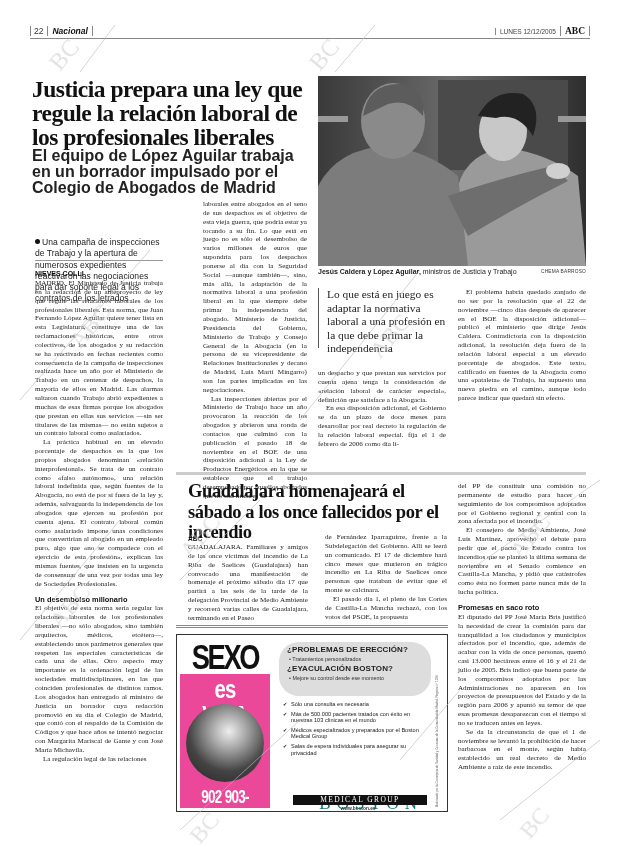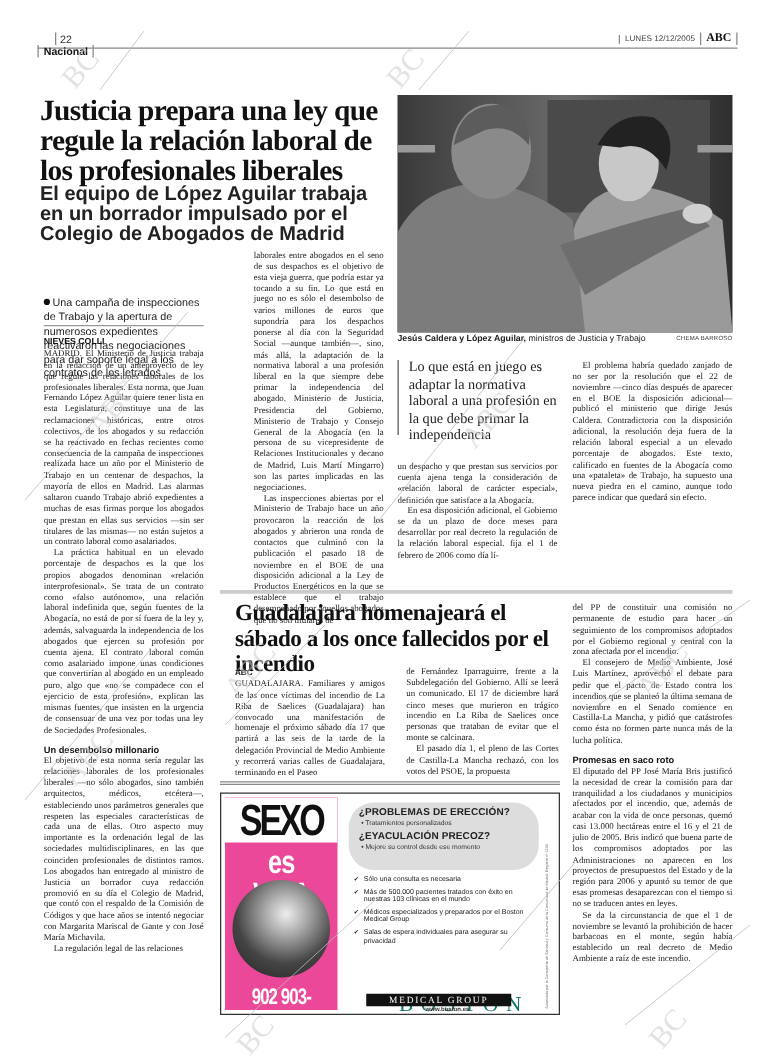--- a/index.html
+++ b/index.html
@@ -1,22 +1,22 @@
 <!DOCTYPE html>
 <html><head>
 <meta charset="utf-8">
 <style>
   * { box-sizing: border-box; margin: 0; padding: 0; }
   html, body { width: 620px; height: 847px; background: #fff; overflow: hidden; }
   body { position: relative; font-family: "Liberation Serif", serif; color: #111; }
 
   .header { position: absolute; left: 30px; top: 27px; width: 560px; height: 12px; border-bottom: 1px solid #888; }
-  .hdr-left { position: absolute; left: 0; top: -1px; font-family: "Liberation Sans", sans-serif; font-size: 8.5px; display: flex; align-items: center; flex-direction: column; }
+  .hdr-left { position: absolute; left: 0; top: -1px; font-family: "Liberation Sans", sans-serif; font-size: 8.5px; display: flex; align-items: center; }
   .hdr-left .pg { border-left: 1px solid #888; padding: 0 4px 0 3px; color: #333; }
-  .hdr-left .sec { border-left: 1px solid #888; border-right: 1px solid #888; padding: 0 4px; font-weight: bold; }
+  .hdr-left .sec { border-left: 1px solid #888; border-right: 1px solid #888; padding: 0 4px; font-weight: bold; font-style: italic; }
   .hdr-right { position: absolute; right: 0; top: -1px; font-family: "Liberation Sans", sans-serif; display: flex; align-items: center; }
   .hdr-right .date { border-left: 1px solid #888; padding: 0 4px; font-size: 6.5px; color: #444; }
   .hdr-right .logo { border-left: 1px solid #888; border-right: 1px solid #888; padding: 0 4px; font-family: "Liberation Serif", serif; font-weight: bold; font-size: 9.5px; }
 
   .headline { position: absolute; left: 32px; top: 77px; width: 278px; font-family: "Liberation Serif", serif; font-weight: bold; font-size: 23.5px; line-height: 24px; letter-spacing: -0.5px; }
   .subhead { position: absolute; left: 32px; top: 148px; width: 280px; font-family: "Liberation Sans", sans-serif; font-size: 16px; line-height: 16px; color: #222; }
 
   .bullet-summary { position: absolute; left: 35px; top: 202px; width: 126px; font-family: "Liberation Sans", sans-serif; font-size: 8.6px; line-height: 11.3px; color: #222; padding-bottom: 6px; margin-top: 35px; }
   .bullet-summary .dot { display: inline-block; width: 5px; height: 5px; background: #111; border-radius: 50%; margin-right: 2px; vertical-align: 1px; }
   .summary-rule { position: absolute; left: 35px; top: 260px; width: 128px; border-top: 1px solid #999; }
@@ -58,21 +58,21 @@
   .ad-esvida { position: absolute; left: 0; top: 38px; width: 90px; text-align: center; font-family: "Liberation Sans", sans-serif; font-weight: bold; font-size: 26px; line-height: 26px; color: #fff; letter-spacing: -1px; transform: scaleX(0.78); }
   .ad-photo { position: absolute; left: 6px; top: 66px; width: 78px; height: 78px; border-radius: 50%; background: radial-gradient(circle at 55% 35%, #eee 0%, #aaa 25%, #444 60%, #222 100%); }
   .ad-phone { position: absolute; left: 0; top: 150px; width: 90px; text-align: center; font-family: "Liberation Sans", sans-serif; font-weight: bold; font-size: 18px; line-height: 18px; color: #fff; letter-spacing: -1px; transform: scaleX(0.75); }
   .ad-box { position: absolute; left: 102px; top: 7px; width: 152px; height: 54px; background: #ddd; padding: 3px 8px; font-family: "Liberation Sans", sans-serif; color: #222; border-radius: 20px; }
   .ad-q { font-size: 8px; font-weight: bold; line-height: 10px; letter-spacing: 0.1px; }
   .ad-qi { font-size: 5.4px; line-height: 9px; padding-left: 2px; color: #333; }
   .ad-list { position: absolute; left: 106px; top: 66px; width: 150px; font-family: "Liberation Sans", sans-serif; font-size: 5.6px; line-height: 6.6px; color: #222; list-style: none; }
   .ad-list li { margin-bottom: 3px; padding-left: 8px; position: relative; }
   .ad-list li::before { content: "\2714"; position: absolute; left: 0; top: 0; font-size: 5px; }
   .ad-brand { position: absolute; left: 116px; top: 160px; width: 130px; text-align: right; font-family: "Liberation Serif", serif; font-size: 17px; letter-spacing: 6px; line-height: 18px; color: #0f766e; }
-  .ad-brand2 { position: absolute; left: 116px; top: 160px; width: 116px; height: 10px; background: #111; color: #fff; text-align: center; font-family: "Liberation Serif", serif; font-size: 7.5px; line-height: 10px; letter-spacing: 1.4px; }
+  .ad-brand2 { position: absolute; left: 116px; top: 160px; width: 134px; height: 10px; background: #111; color: #fff; text-align: center; font-family: "Liberation Serif", serif; font-size: 7.5px; line-height: 10px; letter-spacing: 1.4px; }
   .ad-url { position: absolute; left: 116px; top: 171px; width: 130px; text-align: center; font-family: "Liberation Sans", sans-serif; font-weight: bold; font-size: 4.8px; color: #333; }
   .ad-legal { position: absolute; left: 258px; top: 6px; width: 8px; height: 166px; writing-mode: vertical-rl; transform: rotate(180deg); font-family: "Liberation Sans", sans-serif; font-size: 3px; color: #666; overflow: hidden; white-space: nowrap; }
 
   .watermarks { position: absolute; left: 0; top: 0; width: 620px; height: 847px; pointer-events: none; }
 </style>
 </head>
 <body>
 
 <div class="header">
   <div class="hdr-left">
@@ -176,21 +176,21 @@
   <div class="ad-left">
     <div class="ad-sexo-top"></div>
     <div class="ad-sexo-txt">SEXO</div>
     <div class="ad-esvida">es VIDA</div>
     <div class="ad-photo"></div>
     <div class="ad-phone">902 903-555</div>
   </div>
   <div class="ad-box">
     <div class="ad-q">¿PROBLEMAS DE ERECCIÓN?</div>
     <div class="ad-qi">• <span>Tratamientos personalizados</span></div>
-    <div class="ad-q">¿EYACULACIÓN PRECOZ?</div>
+    <div class="ad-q">¿EYACULACIÓN BOSTON?</div>
     <div class="ad-qi">• <span>Mejore su control desde ese momento</span></div>
   </div>
   <ul class="ad-list">
     <li>Sólo una consulta es necesaria</li>
     <li>Más de 500.000 pacientes tratados con éxito en nuestras 103 clínicas en el mundo</li>
     <li>Médicos especializados y preparados por el Boston Medical Group</li>
     <li>Salas de espera individuales para asegurar su privacidad</li>
   </ul>
   <div class="ad-brand">BOSTON</div>
   <div class="ad-brand2">MEDICAL GROUP</div>

